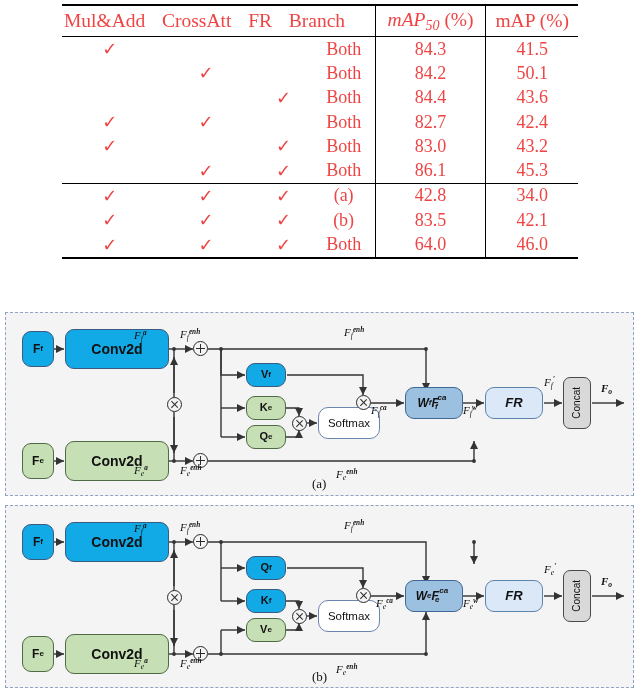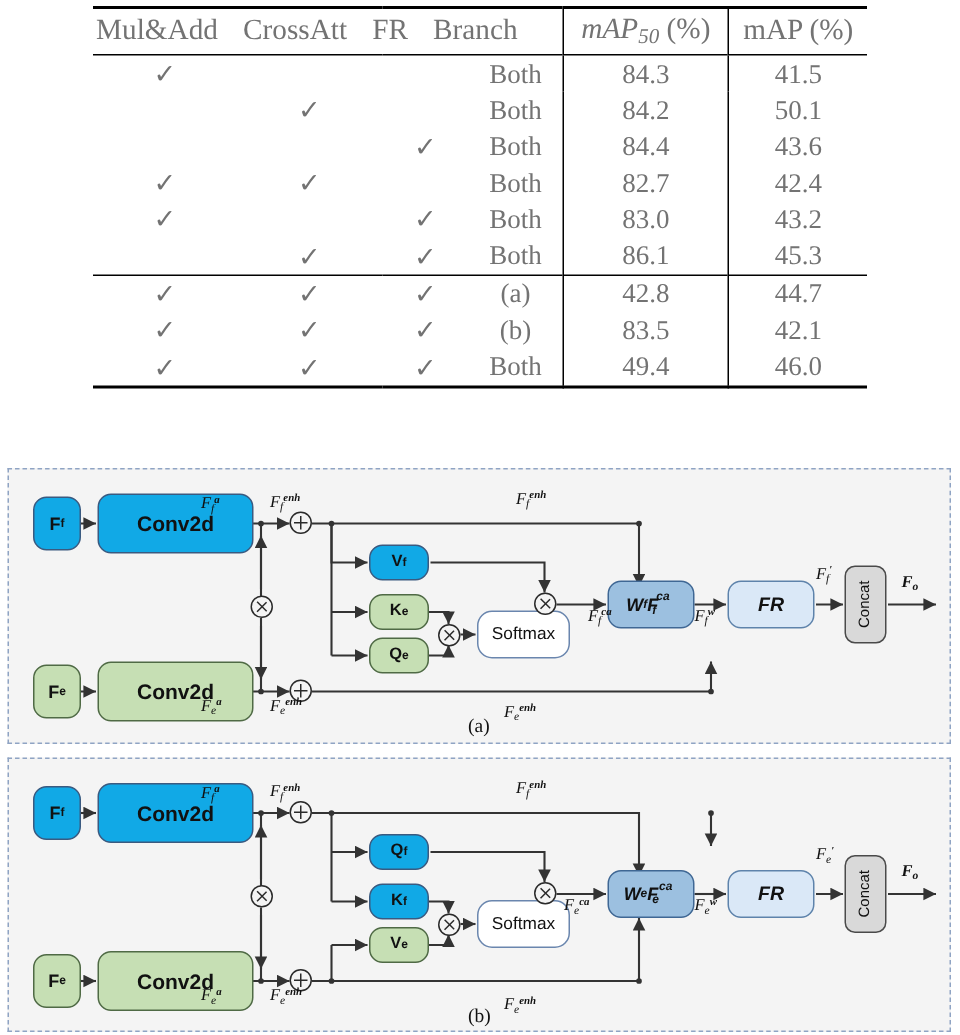--- a/index.html
+++ b/index.html
@@ -11,21 +11,21 @@
     position:relative;
   }
   
   .tbl-wrap{
     position:absolute;left:62px;top:4px;width:516px;
   }
   table.ablation{
     border-collapse:collapse;
     width:516px;
     font-family:"Liberation Serif", serif;
-    color:#737373;
+    color:#ef4444;
   }
   table.ablation td, table.ablation th{
     padding:0;margin:0;
     font-weight:normal;
     text-align:center;
     vertical-align:middle;
     white-space:nowrap;
   }
   .rule-top td{border-top:2.4px solid #000;height:0;font-size:0;line-height:0;}
   .rule-mid td{border-top:1.1px solid #000;height:0;font-size:0;line-height:0;}
@@ -199,36 +199,36 @@
     <tr class="rule-mid">
           <td colspan="6"></td>
         </tr>
 
     <tr class="body-row">
       <td class="chk">✓</td>
       <td class="chk">✓</td>
       <td class="chk">✓</td>
       <td>(a)</td>
       <td class="c-m50">42.8</td>
-      <td class="c-map">44.7</td>
+      <td class="c-map">34.0</td>
     </tr>
     <tr class="body-row">
       <td class="chk">✓</td>
       <td class="chk">✓</td>
       <td class="chk">✓</td>
       <td>(b)</td>
       <td class="c-m50">83.5</td>
       <td class="c-map">42.1</td>
     </tr>
     <tr class="body-row">
       <td class="chk">✓</td>
       <td class="chk">✓</td>
       <td class="chk">✓</td>
       <td>Both</td>
-      <td class="c-m50 bold-val">49.4</td>
+      <td class="c-m50 bold-val">64.0</td>
       <td class="c-map bold-val">46.0</td>
     </tr>
 
     <tr class="rule-bot">
           <td colspan="6"></td>
         </tr>
   </tbody>
     </table>
 </div>
 
@@ -345,21 +345,21 @@
     <div class="opnode op-mul" style="left:161px;top:84px;"></div>
     <div class="opnode op-mul" style="left:286px;top:103px;"></div>
     <div class="opnode op-mul" style="left:350px;top:82px;"></div>
 
     <div class="lbl" style="left:128px;top:17px;">F<span class="sb">f</span><span class="sp">a</span></div>
     <div class="lbl" style="left:128px;top:152px;">F<span class="sb">e</span><span class="sp">a</span></div>
     <div class="lbl" style="left:174px;top:16px;">F<span class="sb">f</span><span class="sp">enh</span></div>
     <div class="lbl" style="left:174px;top:152px;">F<span class="sb">e</span><span class="sp">enh</span></div>
     <div class="lbl" style="left:338px;top:14px;">F<span class="sb">f</span><span class="sp">enh</span></div>
     <div class="lbl" style="left:330px;top:156px;">F<span class="sb">e</span><span class="sp">enh</span></div>
-    <div class="lbl" style="left:386px;top:92px;">F<span class="sb">f</span><span class="sp">ca</span></div>
+    <div class="lbl" style="left:365px;top:92px;">F<span class="sb">f</span><span class="sp">ca</span></div>
     <div class="lbl" style="left:457px;top:92px;">F<span class="sb">f</span><span class="sp">w</span></div>
     <div class="lbl" style="left:538px;top:64px;">F<span class="sb">f</span><span class="sp">′</span></div>
     <div class="lbl" style="left:595px;top:70px;font-weight:bold;">F<span class="sb">o</span></div>
 
     <div class="panel-cap" style="left:306px;top:163px;">(a)</div>
   </div>
 </div>
 
 <div class="panel" id="panel-b">
   <div class="canvas">

